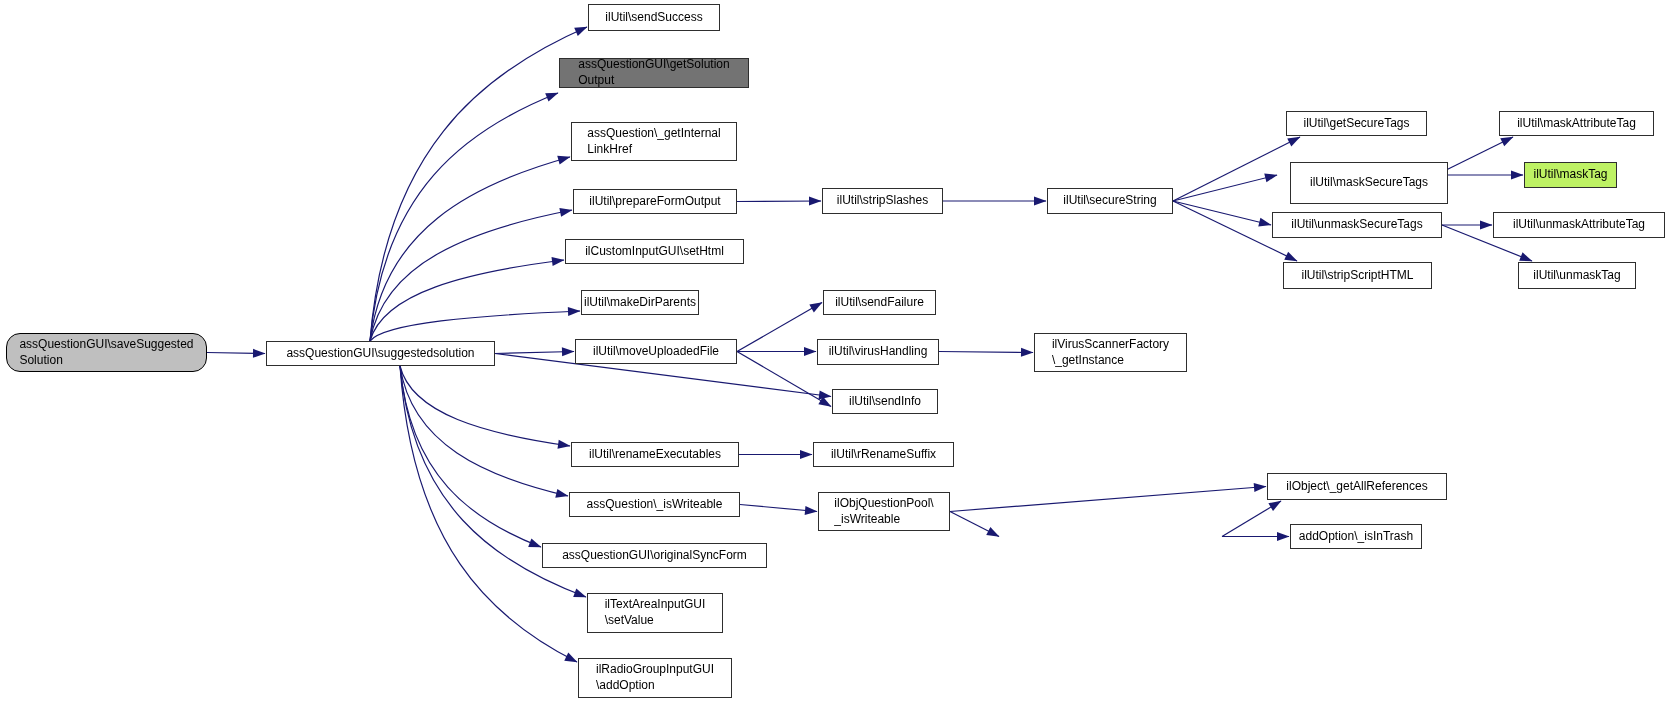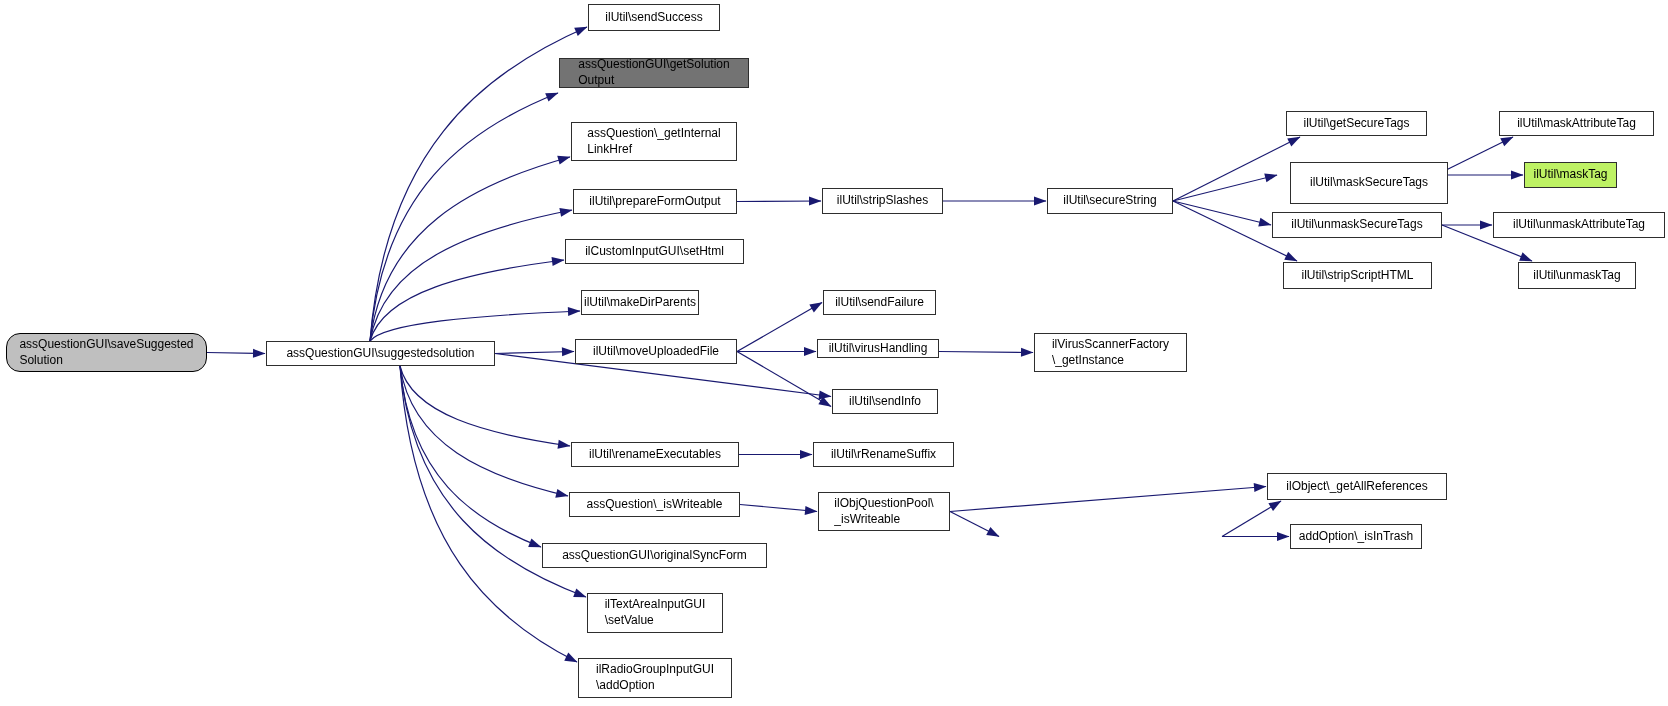--- a/index.html
+++ b/index.html
@@ -88,21 +88,21 @@
   <div class="node" style="left: 1047px; top: 188px; width: 126px; height: 26px; background: rgb(255, 255, 255); border-color: rgb(46, 46, 46); color: rgb(0, 0, 0);">ilUtil\secureString</div>
   <div class="node" style="left: 1286px; top: 111px; width: 141px; height: 25px; background: rgb(255, 255, 255); border-color: rgb(46, 46, 46); color: rgb(0, 0, 0);">ilUtil\getSecureTags</div>
   <div class="node" style="left: 1278px; top: 162px; width: 158px; height: 42px; background: rgb(255, 255, 255); border-color: rgb(46, 46, 46); color: rgb(0, 0, 0); margin-left: 12px;">ilUtil\maskSecureTags</div>
   <div class="node" style="left: 1272px; top: 212px; width: 170px; height: 26px; background: rgb(255, 255, 255); border-color: rgb(46, 46, 46); color: rgb(0, 0, 0);">ilUtil\unmaskSecureTags</div>
   <div class="node" style="left: 1283px; top: 262px; width: 149px; height: 27px; background: rgb(255, 255, 255); border-color: rgb(46, 46, 46); color: rgb(0, 0, 0);">ilUtil\stripScriptHTML</div>
   <div class="node" style="left: 1499px; top: 111px; width: 155px; height: 25px; background: rgb(255, 255, 255); border-color: rgb(46, 46, 46); color: rgb(0, 0, 0);">ilUtil\maskAttributeTag</div>
   <div class="node" style="left: 1524px; top: 162px; width: 93px; height: 26px; background: #bef264; border-color: rgb(46, 46, 46); color: rgb(0, 0, 0);">ilUtil\maskTag</div>
   <div class="node" style="left: 1493px; top: 212px; width: 172px; height: 26px; background: rgb(255, 255, 255); border-color: rgb(46, 46, 46); color: rgb(0, 0, 0);">ilUtil\unmaskAttributeTag</div>
   <div class="node" style="left: 1518px; top: 262px; width: 118px; height: 27px; background: rgb(255, 255, 255); border-color: rgb(46, 46, 46); color: rgb(0, 0, 0);">ilUtil\unmaskTag</div>
   <div class="node" style="left: 823px; top: 290px; width: 113px; height: 25px; background: rgb(255, 255, 255); border-color: rgb(46, 46, 46); color: rgb(0, 0, 0);">ilUtil\sendFailure</div>
-  <div class="node" style="left: 817px; top: 339px; width: 122px; height: 19px; background: rgb(255, 255, 255); border-color: rgb(46, 46, 46); color: rgb(0, 0, 0);">ilUtil\virusHandling</div>
+  <div class="node" style="left: 817px; top: 339px; width: 122px; height: 26px; background: rgb(255, 255, 255); border-color: rgb(46, 46, 46); color: rgb(0, 0, 0);">ilUtil\virusHandling</div>
   <div class="node" style="left: 1034px; top: 333px; width: 153px; height: 39px; background: rgb(255, 255, 255); border-color: rgb(46, 46, 46); color: rgb(0, 0, 0);">ilVirusScannerFactory
 \_getInstance</div>
   <div class="node" style="left: 813px; top: 442px; width: 141px; height: 25px; background: rgb(255, 255, 255); border-color: rgb(46, 46, 46); color: rgb(0, 0, 0);">ilUtil\rRenameSuffix</div>
   <div class="node" style="left: 818px; top: 492px; width: 132px; height: 39px; background: rgb(255, 255, 255); border-color: rgb(46, 46, 46); color: rgb(0, 0, 0);">ilObjQuestionPool\
 _isWriteable</div>
   <div class="node" style="left: 1267px; top: 473px; width: 180px; height: 27px; background: rgb(255, 255, 255); border-color: rgb(46, 46, 46); color: rgb(0, 0, 0);">ilObject\_getAllReferences</div>
   <div class="node" style="left: 1290px; top: 524px; width: 132px; height: 25px; background: rgb(255, 255, 255); border-color: rgb(46, 46, 46); color: rgb(0, 0, 0);">addOption\_isInTrash</div>
 </div>
 
 </body></html>

